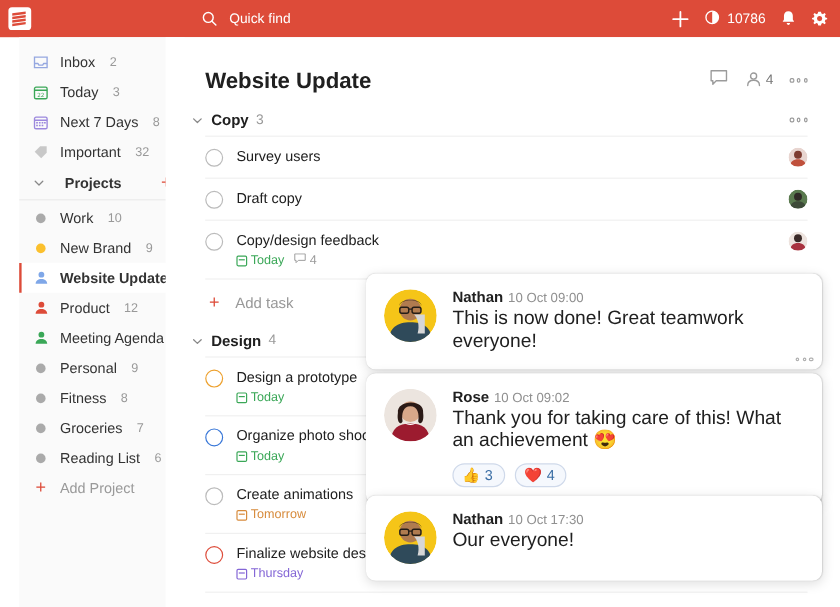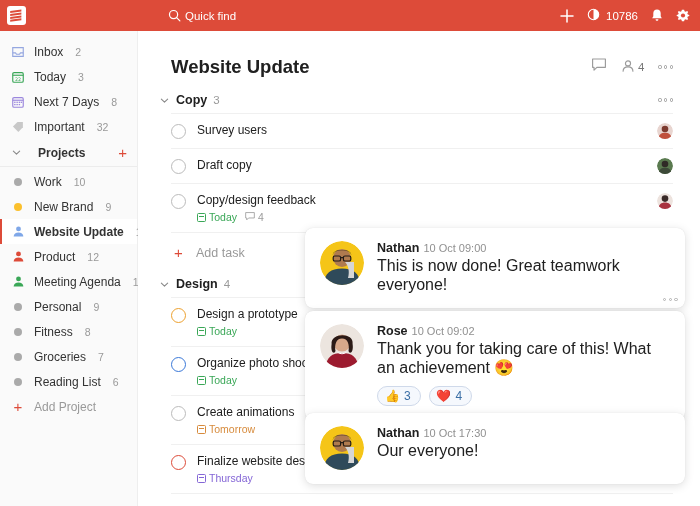--- a/index.html
+++ b/index.html
@@ -20,34 +20,34 @@
   }
   .logo-wrap { width: 32px; display: flex; justify-content: center; align-items: center; }
   .logo {
     width: 19px; height: 19px; background: #fff; border-radius: 3px;
     display: flex; align-items: center; justify-content: center;
     position: relative; overflow: hidden;
   }
   .logo svg { display: block; }
   .quickfind {
     position: absolute; left: 168px; top: 0; height: 31px;
-    display: flex; align-items: center; gap: 4px;
+    display: flex; align-items: center; gap: 10px;
     color: #fff; font-size: 11.5px;
   }
   .qf-icon { display: flex; align-items: center; }
   .top-right {
     position: absolute; right: 10px; top: 0; height: 31px;
     display: flex; align-items: center; gap: 12px; color: #fff;
   }
   .karma { display: flex; align-items: center; gap: 6px; font-size: 11.5px; }
   .tb-icon { display: flex; align-items: center; justify-content: center; cursor: pointer; }
 
   
   .sidebar {
-    position: absolute; top: 31px; left: 0; width: 138px; height: 475px;
+    position: absolute; top: 31px; left: 16px; width: 138px; height: 475px;
     background: #fafafa; border-right: 1px solid #eee;
     padding-top: 8px;
     font-size: 12px; color: #333;
   }
   .nav-item {
     display: flex; align-items: center; height: 25px;
     padding: 0 10px; gap: 8px; cursor: pointer;
   }
   .nav-item.selected { background: #fff; box-shadow: inset 2px 0 0 #dd4b39; }
   .nav-icon { width: 16px; height: 16px; display: flex; align-items: center; justify-content: center; flex: 0 0 16px; }

